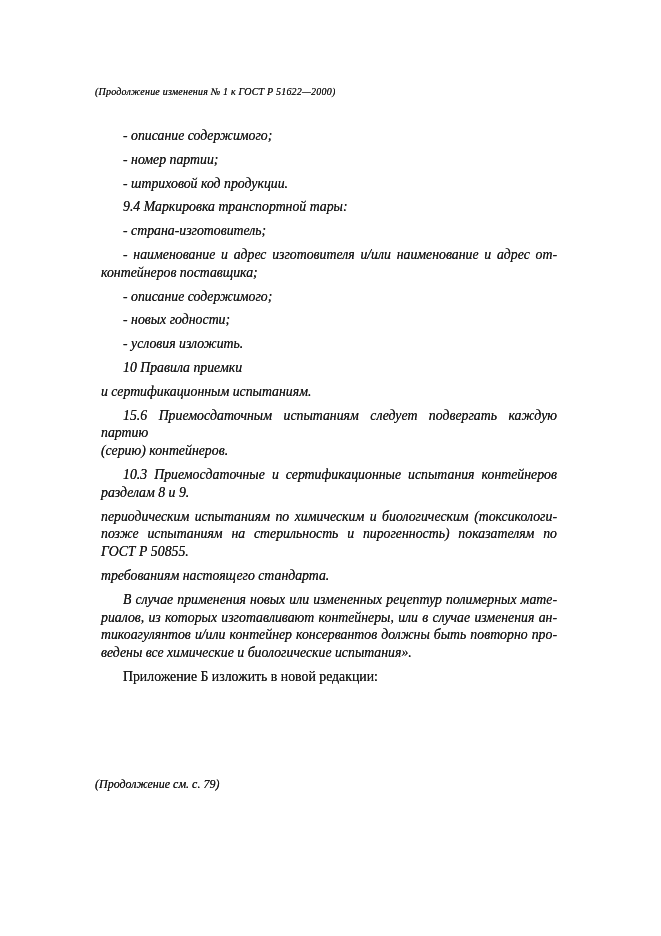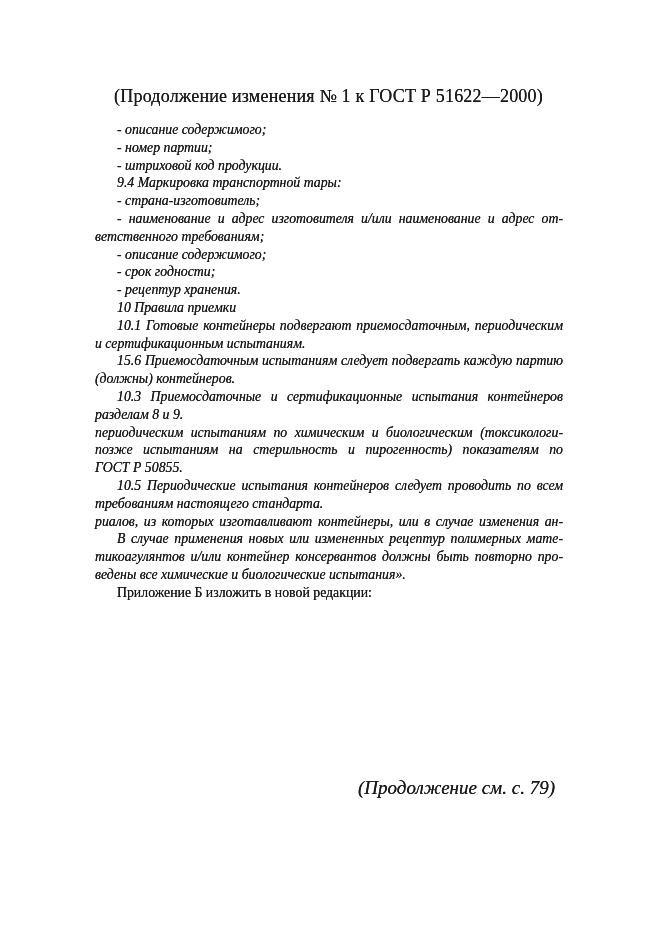--- a/index.html
+++ b/index.html
@@ -12,43 +12,43 @@
     position: relative;
     width: 661px; height: 936px;
     background: #ffffff;
     color: #1a1a1a;
     overflow: hidden;
     text-shadow: 0 0 0.4px currentColor; 
   }
   .header-note {
     position: absolute;
     top: 86px; left: 95px; width: 467px;
-    text-align: center;
-    font-size: 18px;
+    text-align: left;
+    font-style: italic;
+    font-size: 10px;
     letter-spacing: 0.2px;
     white-space: nowrap;
   }
   .content {
     position: absolute;
     top: 121px; left: 95px; width: 468px;
     font-style: italic;
     font-size: 13.8px;
     line-height: 17.8px;
   }
-  .para { margin: 0; padding: 0; }
+  .para { margin: 6px; padding: 0; }
   .ln { text-align: left; }
   .ind { text-indent: 22px; }
   .fill { text-align: justify; text-align-last: justify; }
   .upright { font-style: normal; }
   .footer-note {
     position: absolute;
     top: 777px; left: 95px; width: 460px;
-    text-align: right;
     font-style: italic;
-    font-size: 19px;
+    font-size: 12px;
     white-space: nowrap;
   }
 </style>
 </head>
 <body>
 
 <div class="page">
 
   <div class="header-note">(Продолжение изменения № 1 к ГОСТ Р 51622—2000)</div>
 
@@ -70,68 +70,66 @@
     <div class="para">
       <div class="ln ind">9.4 Маркировка транспортной тары:</div>
     </div>
 
     <div class="para">
       <div class="ln ind">- страна-изготовитель;</div>
     </div>
 
     <div class="para">
       <div class="ln ind fill">- наименование и адрес изготовителя и/или наименование и адрес от-</div>
-      <div class="ln">ветственного требованиям;</div>
+      <div class="ln">контейнеров поставщика;</div>
     </div>
 
     <div class="para">
       <div class="ln ind">- описание содержимого;</div>
     </div>
 
     <div class="para">
-      <div class="ln ind">- срок годности;</div>
+      <div class="ln ind">- новых годности;</div>
     </div>
 
     <div class="para">
-      <div class="ln ind">- рецептур хранения.</div>
+      <div class="ln ind">- условия изложить.</div>
     </div>
 
     <div class="para">
       <div class="ln ind">10 Правила приемки</div>
     </div>
 
     <div class="para">
-      <div class="ln ind fill">10.1 Готовые контейнеры подвергают приемосдаточным, периодическим</div>
       <div class="ln">и сертификационным испытаниям.</div>
     </div>
 
     <div class="para">
       <div class="ln ind fill">15.6 Приемосдаточным испытаниям следует подвергать каждую партию</div>
-      <div class="ln">(должны) контейнеров.</div>
+      <div class="ln">(серию) контейнеров.</div>
     </div>
 
     <div class="para">
       <div class="ln ind fill">10.3 Приемосдаточные и сертификационные испытания контейнеров</div>
       <div class="ln">разделам 8 и 9.</div>
     </div>
 
     <div class="para">
       <div class="ln fill">периодическим испытаниям по химическим и биологическим (токсикологи-</div>
       <div class="ln fill">позже испытаниям на стерильность и пирогенность) показателям по</div>
       <div class="ln">ГОСТ Р 50855.</div>
     </div>
 
     <div class="para">
-      <div class="ln ind fill">10.5 Периодические испытания контейнеров следует проводить по всем</div>
       <div class="ln">требованиям настоящего стандарта.</div>
     </div>
 
     <div class="para">
+      <div class="ln ind fill">В случае применения новых или измененных рецептур полимерных мате-</div>
       <div class="ln fill">риалов, из которых изготавливают контейнеры, или в случае изменения ан-</div>
-      <div class="ln ind fill">В случае применения новых или измененных рецептур полимерных мате-</div>
       <div class="ln fill">тикоагулянтов и/или контейнер консервантов должны быть повторно про-</div>
       <div class="ln">ведены все химические и биологические испытания».</div>
     </div>
 
     <div class="para upright">
       <div class="ln ind">Приложение Б изложить в новой редакции:</div>
     </div>
 
   </div>
 

